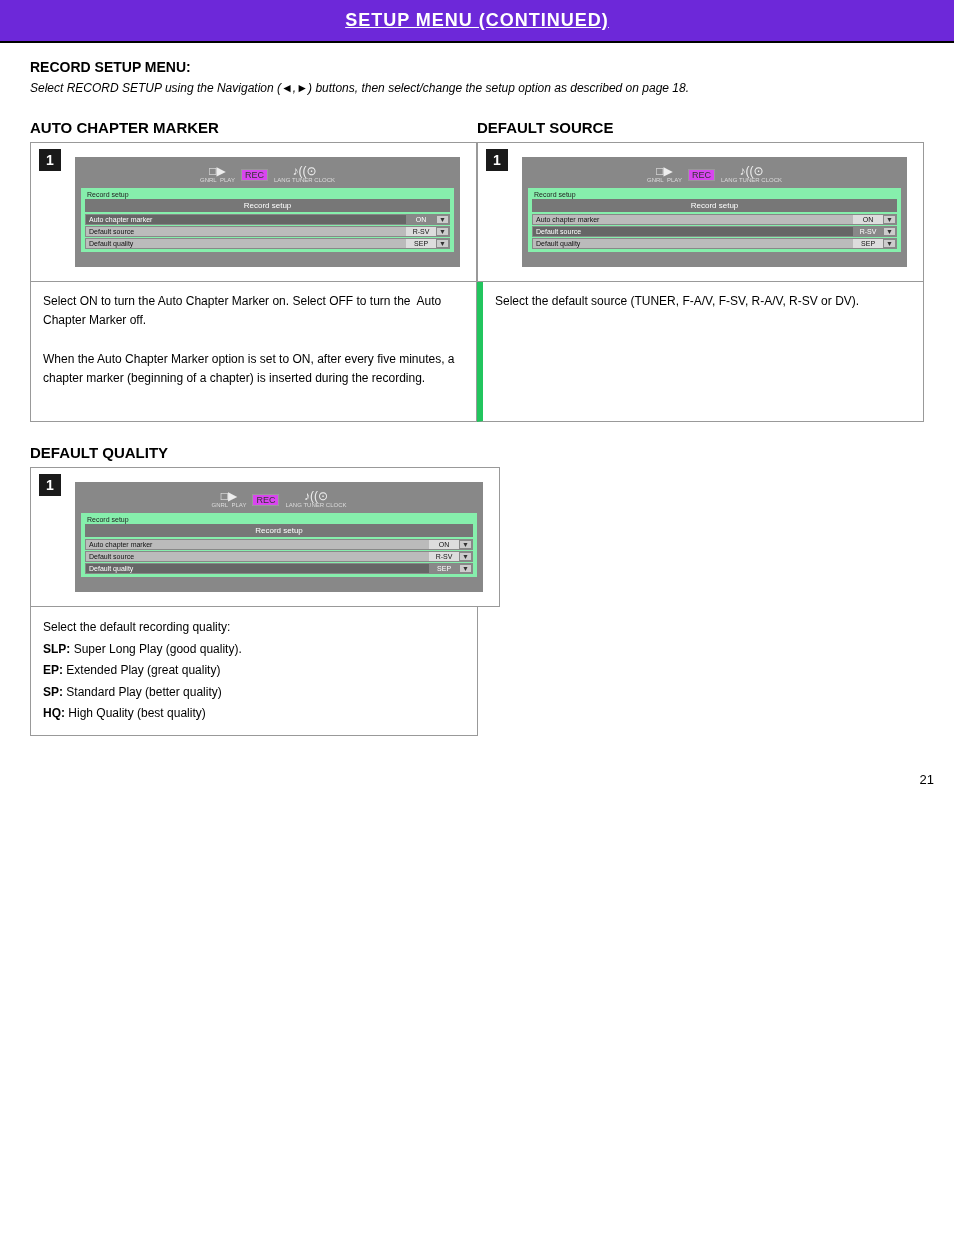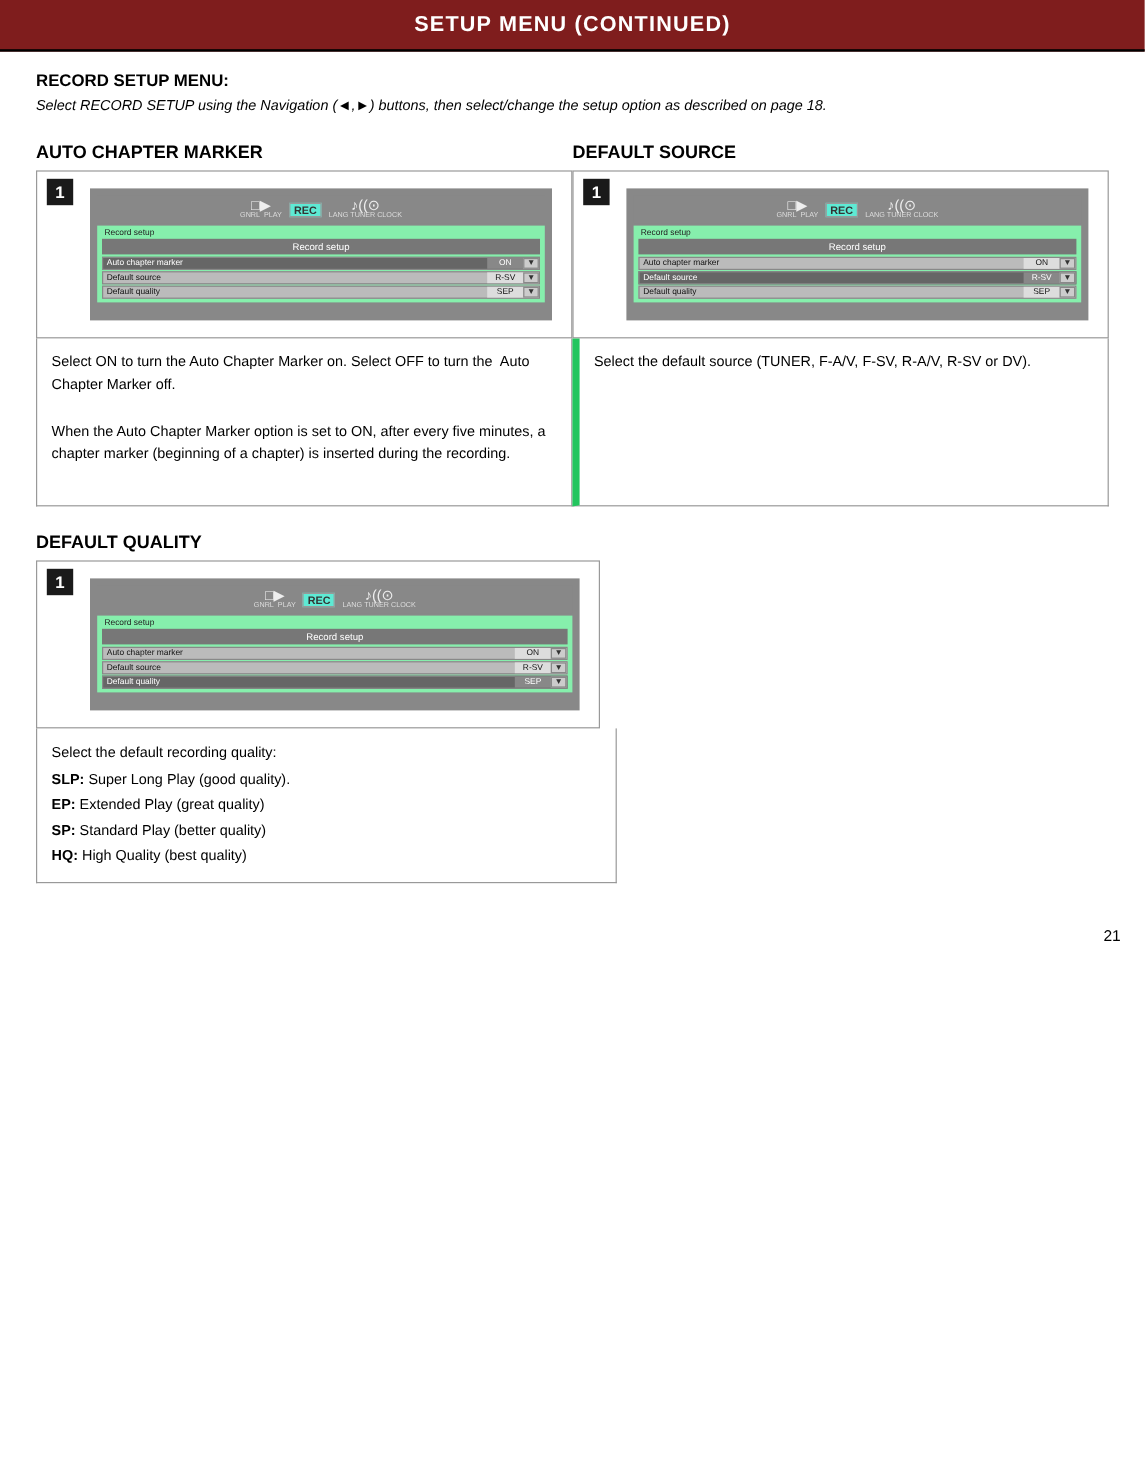--- a/index.html
+++ b/index.html
@@ -6,28 +6,29 @@
     body {
       width: 954px;
       min-height: 1235px;
       background: #ffffff;
       font-family: Arial, Helvetica, sans-serif;
       font-size: 13px;
       color: #000;
     }
 
     .page-header {
-      background: #7f1d1d;
+      background: #6d28d9;
       color: #fff;
       text-align: center;
       padding: 10px 20px;
       font-size: 18px;
       font-weight: bold;
       letter-spacing: 1px;
       border-bottom: 2px solid #000;
+      text-decoration: underline;
     }
 
     .page-content {
       padding: 16px 30px;
     }
 
     .section-title-bold {
       font-size: 14px;
       font-weight: bold;
       margin-bottom: 4px;
@@ -79,26 +80,26 @@
       line-height: 1;
     }
 
     .screen-icon-label {
       font-size: 6px;
       line-height: 1.2;
       color: #ddd;
     }
 
     .rec-icon {
-      background: #5eead4;
+      background: #d946ef;
       border: 1px solid #999;
       padding: 0 3px;
       font-size: 9px;
       color: #333;
-      font-weight: bold;
+      font-weight: normal;
     }
 
     .screen-menu-area {
       background: #86efac;
       padding: 2px 4px;
     }
 
     .screen-label-row {
       font-size: 7px;
       color: #222;
@@ -374,21 +375,21 @@
               <div class="screen-row highlighted">
                 <span class="screen-row-label">Default quality</span>
                 <span class="screen-row-value">SEP</span>
                 <span class="screen-row-arrow">▼</span>
               </div>
             </div>
           </div>
         </div>
       </div>
     </div>
-    <div style="border:1px solid #999; border-top:none; width:484px; padding:10px 12px; font-size:12px; line-height:1.8; min-height:120px;">
+    <div style="border:1px solid #999; border-top:none; width:448px; padding:10px 12px; font-size:12px; line-height:1.8; min-height:120px;">
       <div>Select the default recording quality:</div>
       <div><span class="bold-text">SLP:</span> Super Long Play (good quality).</div>
       <div><span class="bold-text">EP:</span> Extended Play (great quality)</div>
       <div><span class="bold-text">SP:</span> Standard Play (better quality)</div>
       <div><span class="bold-text">HQ:</span> High Quality (best quality)</div>
     </div>
   </div>
 
 </div>
 

